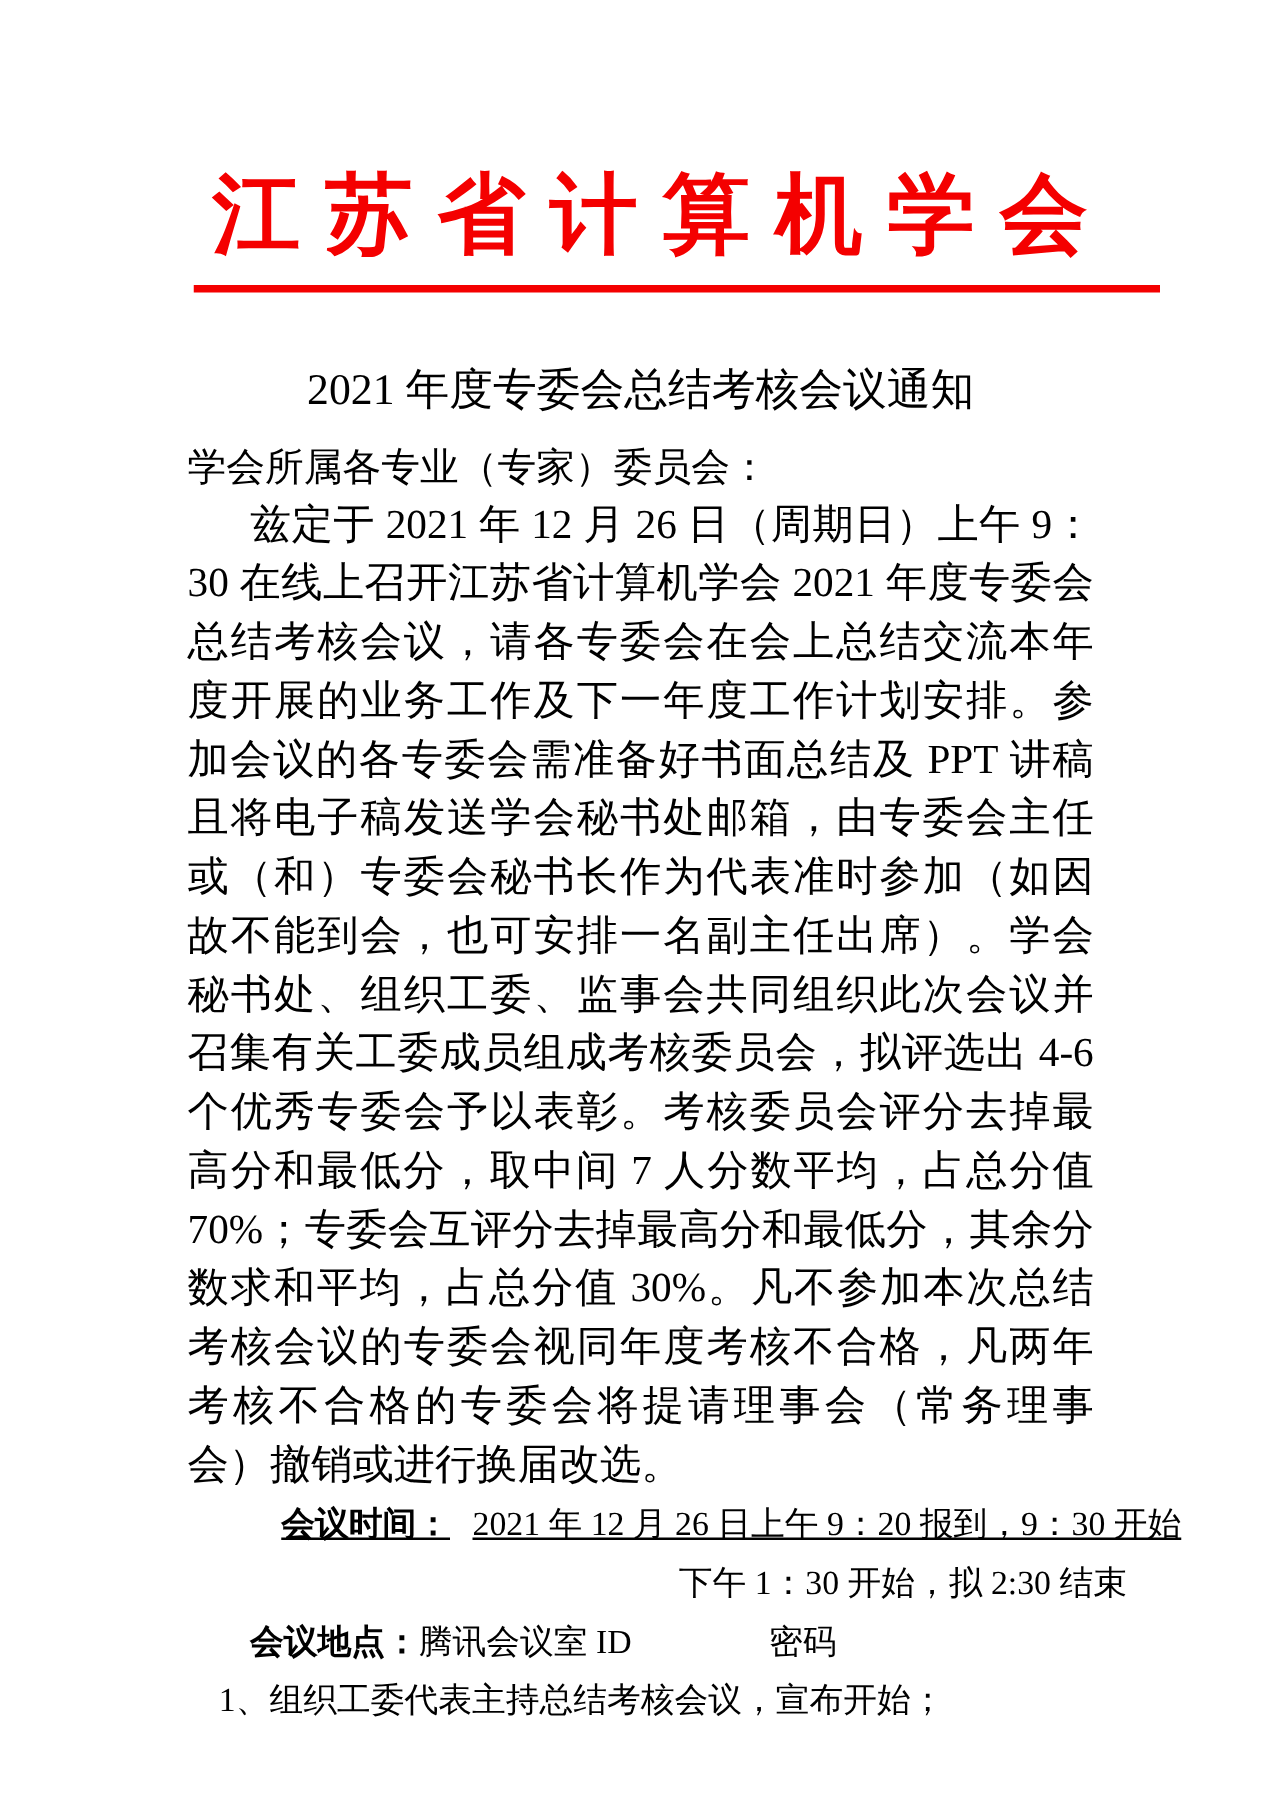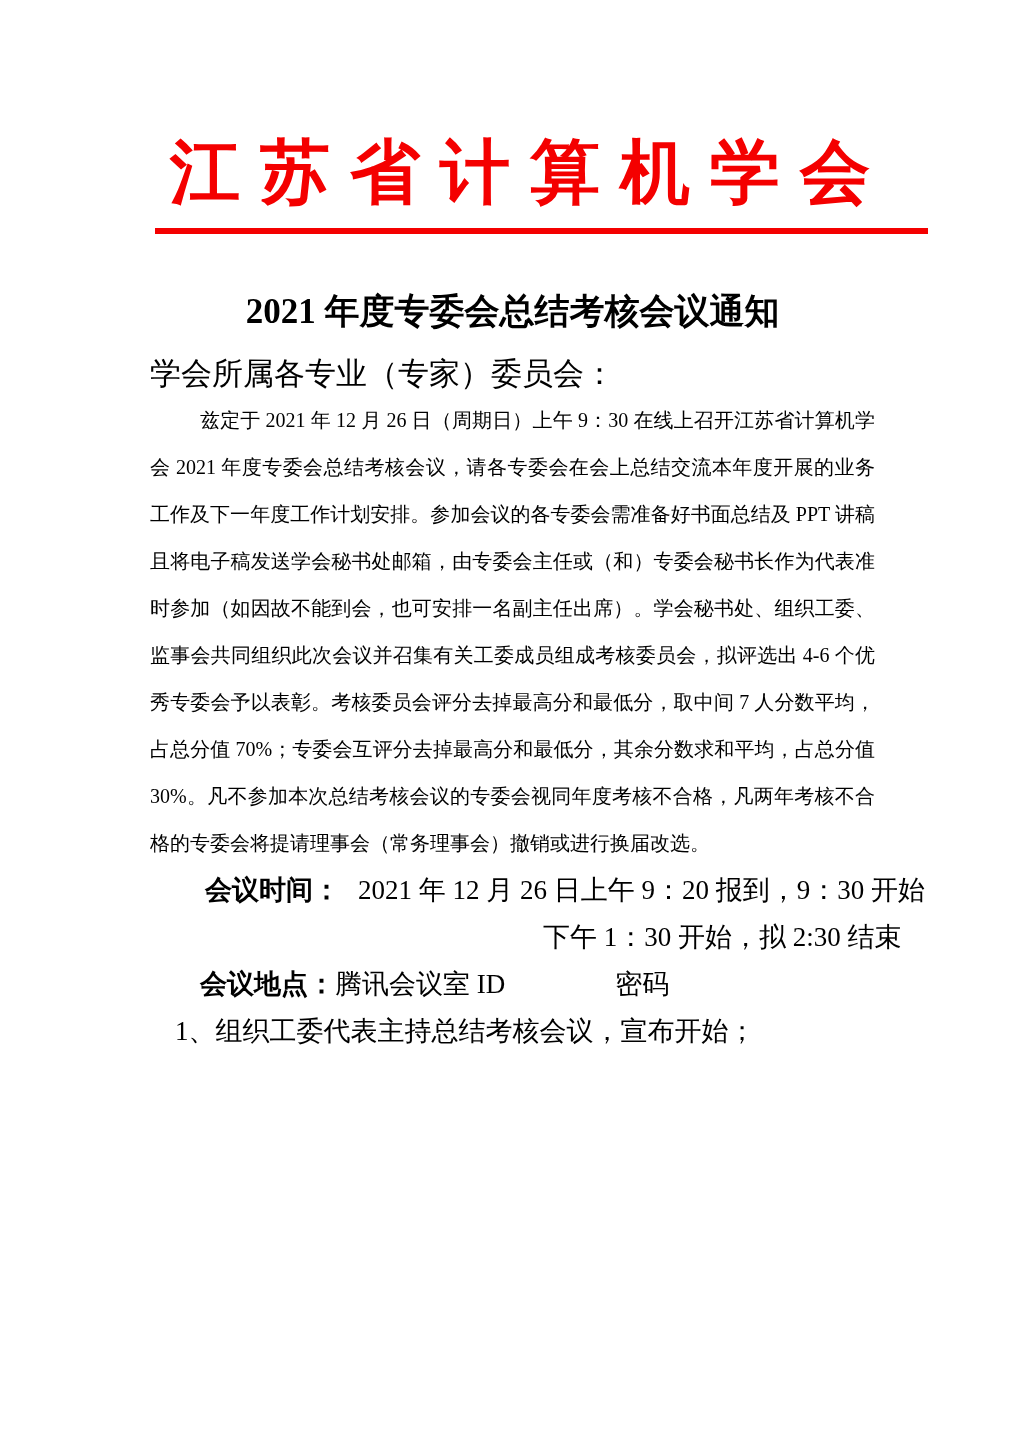--- a/index.html
+++ b/index.html
@@ -38,41 +38,41 @@
     margin-top: 12px;
     margin-left: 5px;
     width: 773px;
     height: 6px;
     background: #f40000;
   }
   .doc-title {
     margin-top: 56px;
     font-size: 35px;
     line-height: 44px;
-    font-weight: bold;
+    font-weight: normal;
     text-align: center;
   }
   .salutation {
     margin-top: 16px;
     font-size: 31px;
     line-height: 47px;
   }
   .body-para {
-    font-size: 20px;
+    font-size: 33px;
     line-height: 47px;
     text-align: justify;
     text-indent: 50px;
   }
   .meta-line {
     font-size: 27px;
     line-height: 47px;
     white-space: nowrap;
   }
   .meta-line .label { font-weight: bold; }
-  .indent-55 { margin-left: 55px; }
+  .indent-55 { margin-left: 75px; text-decoration: underline; }
   .indent-50 { margin-left: 50px; font-family: Liberation Serif, serif; }
   .indent-393 { margin-left: 393px; }
   .indent-25 { margin-left: 25px; }
   .gap-after-colon { margin-left: 18px; }
   .password-gap { margin-left: 110px; }
 </style>
 </head>
 <body>
 
 <div class="page">

